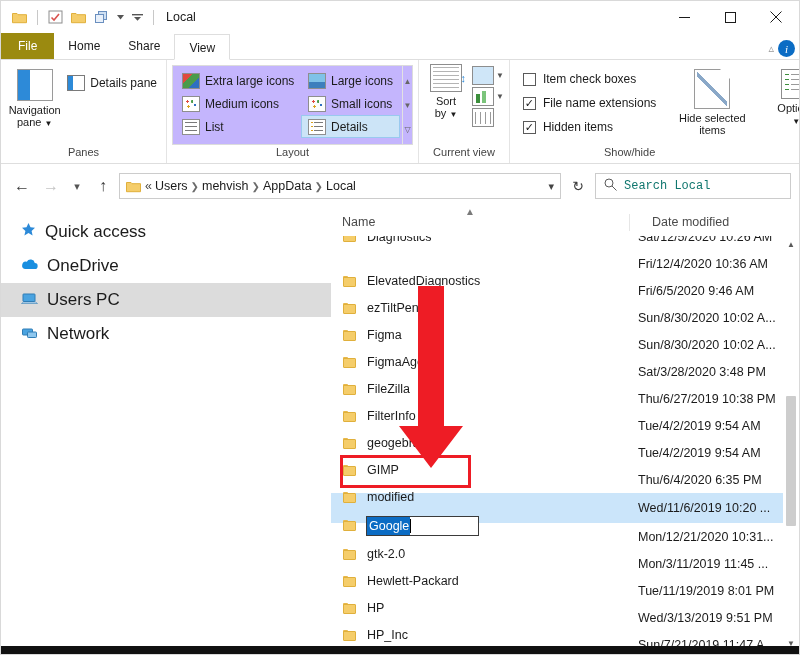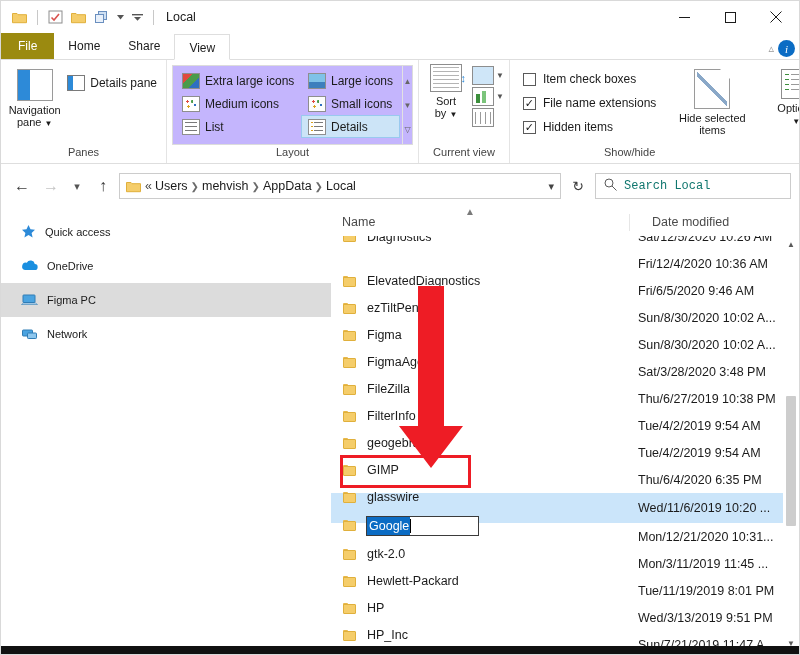--- a/index.html
+++ b/index.html
@@ -106,21 +106,21 @@
   .addrbox{flex:1;height:26px;border:1px solid #cccccc;background:#fff;display:flex;align-items:center;padding:0 6px;box-sizing:border-box;gap:4px;min-width:0;}
   .crumbs{display:flex;align-items:center;gap:3px;font-size:12.5px;flex:1;overflow:hidden;white-space:nowrap;}
   .crumbs .sepc{color:#6a6a6a;font-size:10px;}
   .refresh{width:28px;height:26px;display:flex;align-items:center;justify-content:center;font-size:14px;color:#3b3b3b;}
   .searchbox{width:196px;height:26px;border:1px solid #cccccc;background:#fff;display:flex;align-items:center;gap:7px;padding:0 8px;box-sizing:border-box;}
   .searchbox .ph{color:#0f766e;font-size:12px;font-family:Liberation Mono, monospace;}
 
   
   .main{display:flex;height:443px;background:#fff;}
   .nav{width:330px;background:#fff;padding-top:7px;box-sizing:border-box;}
-  .navitem{height:34px;display:flex;align-items:center;gap:9px;padding-left:20px;font-size:11px;color:#1b1b1b;}
+  .navitem{height:34px;display:flex;align-items:center;gap:9px;padding-left:20px;font-size:17px;color:#1b1b1b;}
   .navitem.sel{background:#dcdcdc;}
 
   .content{flex:1;display:flex;flex-direction:column;position:relative;min-width:0;}
   .colhead{height:28px;display:flex;align-items:center;font-size:12.5px;color:#4a4a4a;position:relative;background:#fff;}
   .colhead .c1{width:298px;padding-left:11px;box-sizing:border-box;position:relative;}
   .colhead .c2{flex:1;padding-left:22px;box-sizing:border-box;border-left:1px solid #e6e6e6;height:17px;line-height:17px;}
   .sortmark{position:absolute;left:134px;top:-9px;font-size:10px;color:#7a7a7a;}
 
   .rows{flex:1;position:relative;overflow:hidden;}
   .row{height:27px;display:flex;align-items:center;font-size:12.5px;color:#1b1b1b;}
@@ -409,21 +409,21 @@
         </span>
         <span>OneDrive</span>
       </div>
       <div class="navitem sel">
         <span>
           <svg width="17" height="13" viewBox="0 0 17 13">
               <rect x="2" y="2" width="12" height="7.5" rx="0.6" fill="#4aa3e0" stroke="#2f7cb5"></rect>
               <path d="M0.5 11.5h16l-2-1.5H2.5z" fill="#cfe4f5" stroke="#2f7cb5" stroke-width="0.6"></path>
             </svg>
         </span>
-        <span>Figma PC</span>
+        <span>Users PC</span>
       </div>
       <div class="navitem">
         <span>
           <svg width="17" height="13" viewBox="0 0 17 13">
               <rect x="1.5" y="3" width="10" height="6" rx="0.8" fill="#4aa3e0" stroke="#2f7cb5"></rect>
               <rect x="6.5" y="6" width="9" height="5.5" rx="0.8" fill="#8ec7ee" stroke="#2f7cb5"></rect>
             </svg>
         </span>
         <span>Network</span>
       </div>
@@ -502,21 +502,21 @@
         <div class="row">
           <div class="nm">
               <span class="fold"></span>
               <span>GIMP</span>
             </div>
           <div class="dt">Tue/4/2/2019 9:54 AM</div>
         </div>
         <div class="row">
           <div class="nm">
               <span class="fold"></span>
-              <span>glasswire</span>
+              <span>modified</span>
             </div>
           <div class="dt">Thu/6/4/2020 6:35 PM</div>
         </div>
 
         <div class="row sel" style="height:30px">
           <div class="nm">
             <span class="fold"></span>
             <span class="renamebox">
               <span class="selt">Google</span>
               <span class="caret"></span>

